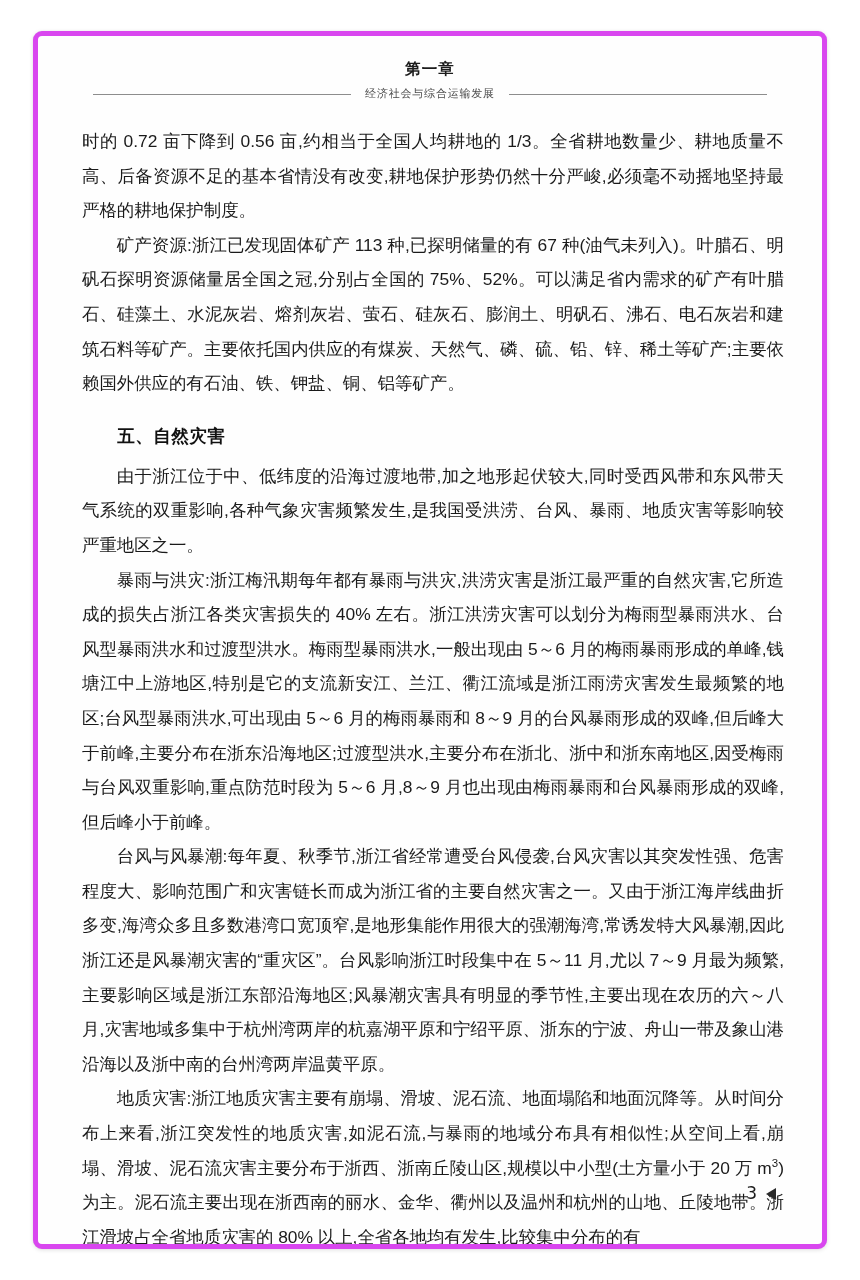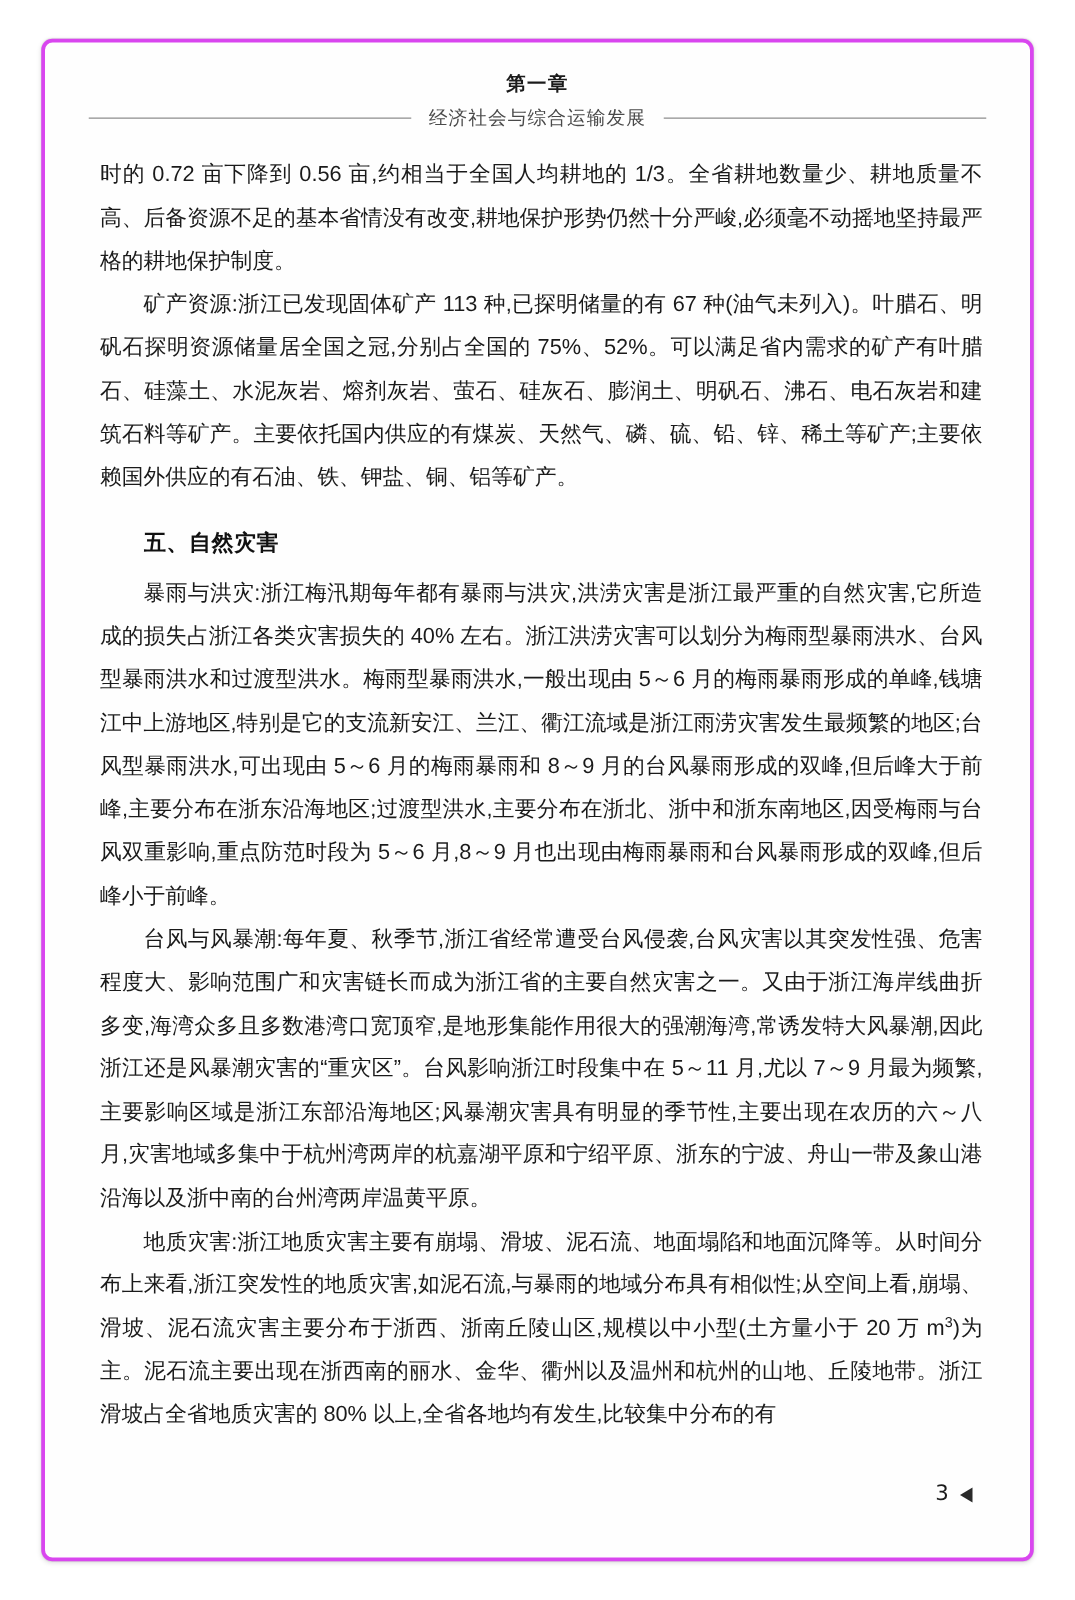--- a/index.html
+++ b/index.html
@@ -16,21 +16,21 @@
   }
 
   
   #page-sheet {
     position: absolute;
     left: 33px;
     top: 31px;
     width: 794px;
     height: 1218px;
     background: #fefefe;
-    border: 3px solid #d946ef;
+    border: 5px solid #d946ef;
     border-radius: 9px;
     box-shadow: 0 1px 4px rgba(0,0,0,0.13), 0 0 1px rgba(0,0,0,0.10);
     box-sizing: border-box;
     overflow: hidden;
   }
 
   .page-inner {
     position: absolute;
     left: 0; top: 0; right: 0; bottom: 0;
     padding: 0;
@@ -59,22 +59,22 @@
     justify-content: center;
     padding: 0 26px;
   }
   .head-rule {
     flex: 1 1 auto;
     height: 1px;
     background: #8d8d8d;
     max-width: 258px;
   }
   .head-sub {
-    font-family: Liberation Sans, sans-serif;
-    font-size: 15px;
+    font-family: Liberation Mono, monospace;
+    font-size: 11px;
     color: #4a4a4a;
     letter-spacing: 0.8px;
     padding: 0 14px;
     white-space: nowrap;
     line-height: 1;
   }
 
   
   .text-column {
     position: absolute;
@@ -154,20 +154,21 @@
     </div>
 
     <div class="text-column">
 
       <p class="para">时的 0.72 亩下降到 0.56 亩,约相当于全国人均耕地的 1/3。全省耕地数量少、耕地质量不高、后备资源不足的基本省情没有改变,耕地保护形势仍然十分严峻,必须毫不动摇地坚持最严格的耕地保护制度。</p>
 
       <p class="para indent">矿产资源:浙江已发现固体矿产 113 种,已探明储量的有 67 种(油气未列入)。叶腊石、明矾石探明资源储量居全国之冠,分别占全国的 75%、52%。可以满足省内需求的矿产有叶腊石、硅藻土、水泥灰岩、熔剂灰岩、萤石、硅灰石、膨润土、明矾石、沸石、电石灰岩和建筑石料等矿产。主要依托国内供应的有煤炭、天然气、磷、硫、铅、锌、稀土等矿产;主要依赖国外供应的有石油、铁、钾盐、铜、铝等矿产。</p>
 
       <h2 class="section-heading">五、自然灾害</h2>
 
+      <p class="para indent">由于浙江位于中、低纬度的沿海过渡地带,加之地形起伏较大,同时受西风带和东风带天气系统的双重影响,各种气象灾害频繁发生,是我国受洪涝、台风、暴雨、地质灾害等影响较严重地区之一。</p>
 
       <p class="para indent">暴雨与洪灾:浙江梅汛期每年都有暴雨与洪灾,洪涝灾害是浙江最严重的自然灾害,它所造成的损失占浙江各类灾害损失的 40% 左右。浙江洪涝灾害可以划分为梅雨型暴雨洪水、台风型暴雨洪水和过渡型洪水。梅雨型暴雨洪水,一般出现由 5～6 月的梅雨暴雨形成的单峰,钱塘江中上游地区,特别是它的支流新安江、兰江、衢江流域是浙江雨涝灾害发生最频繁的地区;台风型暴雨洪水,可出现由 5～6 月的梅雨暴雨和 8～9 月的台风暴雨形成的双峰,但后峰大于前峰,主要分布在浙东沿海地区;过渡型洪水,主要分布在浙北、浙中和浙东南地区,因受梅雨与台风双重影响,重点防范时段为 5～6 月,8～9 月也出现由梅雨暴雨和台风暴雨形成的双峰,但后峰小于前峰。</p>
 
       <p class="para indent">台风与风暴潮:每年夏、秋季节,浙江省经常遭受台风侵袭,台风灾害以其突发性强、危害程度大、影响范围广和灾害链长而成为浙江省的主要自然灾害之一。又由于浙江海岸线曲折多变,海湾众多且多数港湾口宽顶窄,是地形集能作用很大的强潮海湾,常诱发特大风暴潮,因此浙江还是风暴潮灾害的“重灾区”。台风影响浙江时段集中在 5～11 月,尤以 7～9 月最为频繁,主要影响区域是浙江东部沿海地区;风暴潮灾害具有明显的季节性,主要出现在农历的六～八月,灾害地域多集中于杭州湾两岸的杭嘉湖平原和宁绍平原、浙东的宁波、舟山一带及象山港沿海以及浙中南的台州湾两岸温黄平原。</p>
 
       <p class="para indent"><span>地质灾害:浙江地质灾害主要有崩塌、滑坡、泥石流、地面塌陷和地面沉降等。从时间分布上来看,浙江突发性的地质灾害,如泥石流,与暴雨的地域分布具有相似性;从空间上看,崩塌、滑坡、泥石流灾害主要分布于浙西、浙南丘陵山区,规模以中小型(土方量小于 20 万 m</span><sup class="cube">3</sup><span>)为主。泥石流主要出现在浙西南的丽水、金华、衢州以及温州和杭州的山地、丘陵地带。浙江滑坡占全省地质灾害的 80% 以上,全省各地均有发生,比较集中分布的有</span></p>
 
     </div>
 
     <div class="folio">

